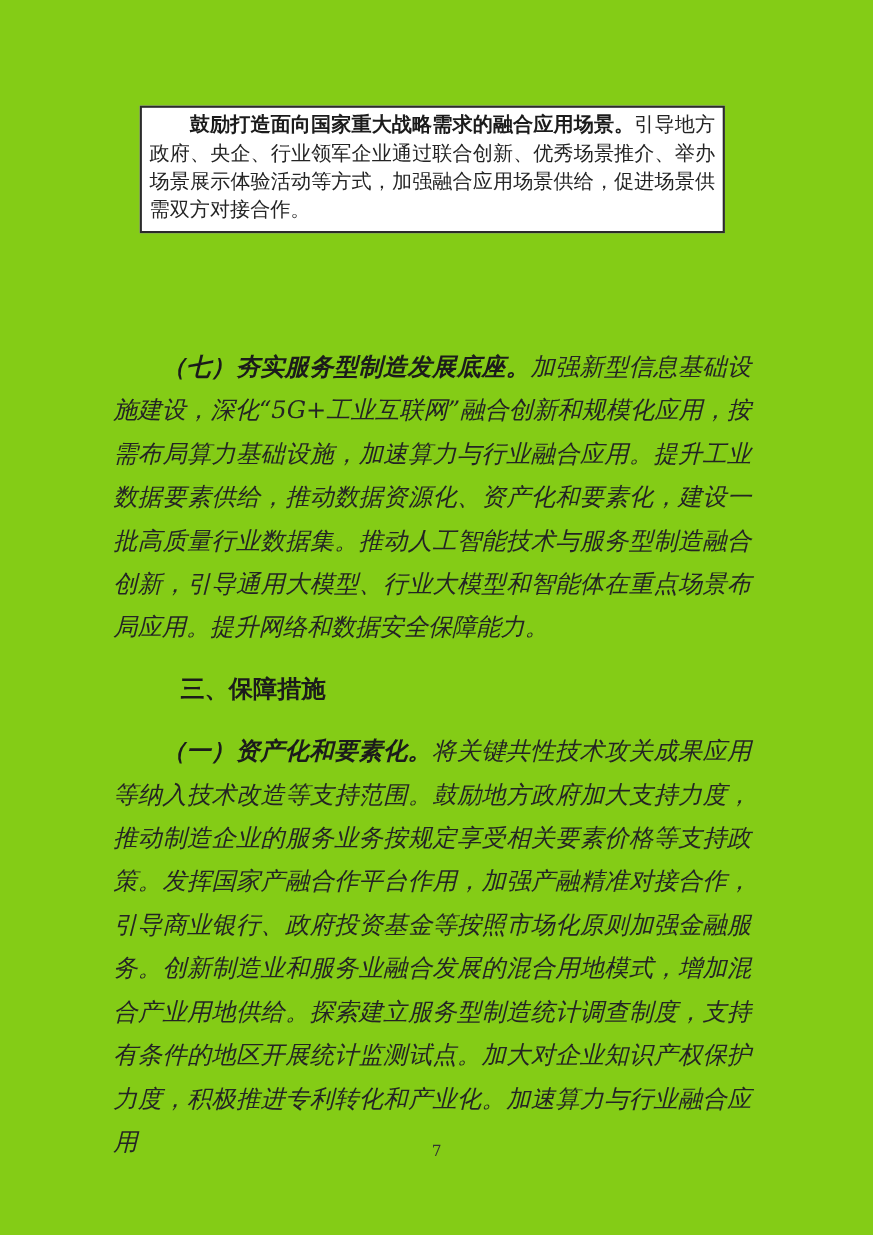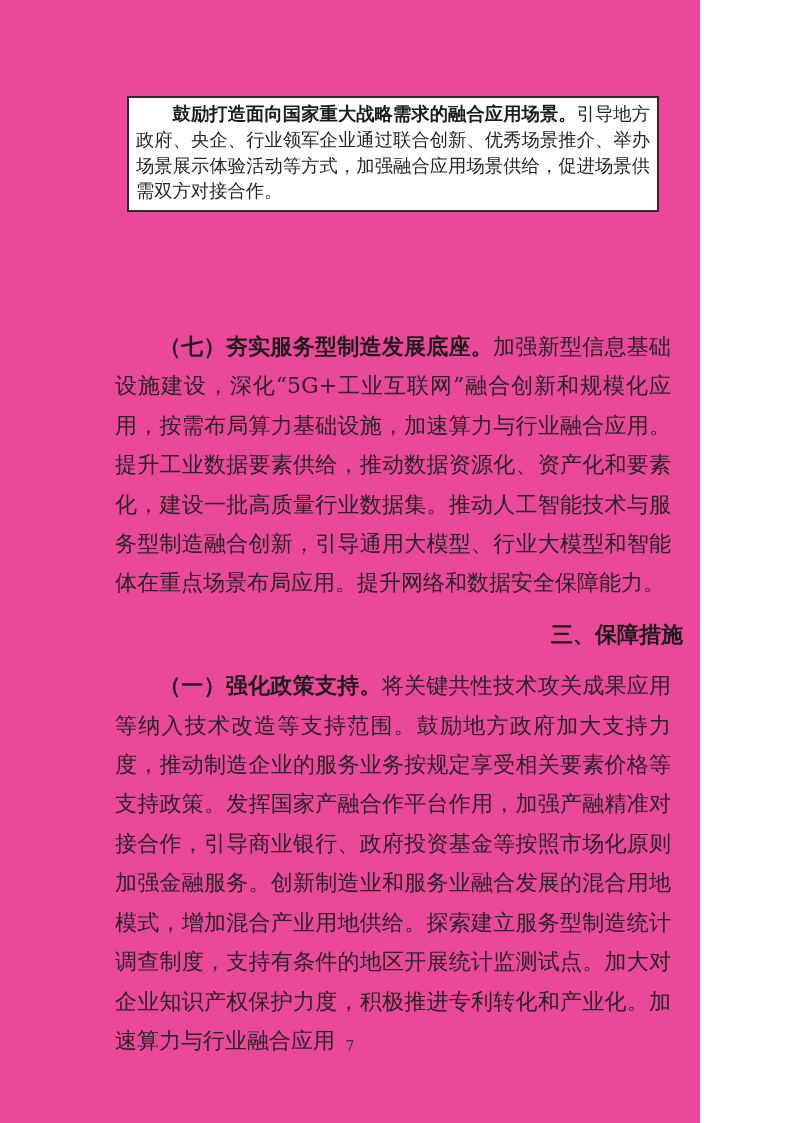--- a/index.html
+++ b/index.html
@@ -2,23 +2,23 @@
 <html><head>
 <meta charset="utf-8">
 <style>
   html, body {
     margin: 0;
     padding: 0;
     background: #ffffff;
   }
   .page {
     position: relative;
-    width: 700px;
+    width: 794px;
     height: 1123px;
-    background: #ec4899;
+    background: #84cc16;
     overflow: hidden;
     font-family: "DejaVu Serif", "Liberation Serif", serif;
     color: #222222;
   }
   .callout-box {
     position: absolute;
     left: 127px;
     top: 96px;
     width: 532px;
     box-sizing: border-box;
@@ -40,34 +40,35 @@
     font-weight: 700;
     color: #1b1b1b;
   }
   .body-text {
     position: absolute;
     left: 103px;
     top: 315px;
     width: 580px;
   }
   .body-para {
-    margin: 12px;
+    margin: 0;
     font-size: 22px;
     line-height: 39.4px;
     text-align: justify;
     text-indent: 2em;
     color: #242424;
+    font-style: italic;
   }
   .section-heading {
-    margin: 0;
+    margin: 17px;
     font-size: 22px;
     line-height: 39.4px;
     font-weight: 700;
     text-indent: 2em;
-    text-align: right;
+    text-align: left;
     font-family: "DejaVu Sans", "Liberation Sans", sans-serif;
     color: #1b1b1b;
   }
   .page-footer {
     position: absolute;
     left: 0;
     right: 0;
     top: 1036px;
     text-align: center;
   }
@@ -87,21 +88,21 @@
       <strong>鼓励打造面向国家重大战略需求的融合应用场景。</strong><span>引导地方政府、央企、行业领军企业通过联合创新、优秀场景推介、举办场景展示体验活动等方式，加强融合应用场景供给，促进场景供需双方对接合作。</span>
     </p>
   </div>
 
   <div class="body-text">
     <p class="body-para">
       <strong>（七）夯实服务型制造发展底座。</strong><span>加强新型信息基础设施建设，深化“5G+工业互联网”融合创新和规模化应用，按需布局算力基础设施，加速算力与行业融合应用。提升工业数据要素供给，推动数据资源化、资产化和要素化，建设一批高质量行业数据集。推动人工智能技术与服务型制造融合创新，引导通用大模型、行业大模型和智能体在重点场景布局应用。提升网络和数据安全保障能力。</span>
     </p>
     <h3 class="section-heading">三、保障措施</h3>
     <p class="body-para">
-      <strong>（一）强化政策支持。</strong><span>将关键共性技术攻关成果应用等纳入技术改造等支持范围。鼓励地方政府加大支持力度，推动制造企业的服务业务按规定享受相关要素价格等支持政策。发挥国家产融合作平台作用，加强产融精准对接合作，引导商业银行、政府投资基金等按照市场化原则加强金融服务。创新制造业和服务业融合发展的混合用地模式，增加混合产业用地供给。探索建立服务型制造统计调查制度，支持有条件的地区开展统计监测试点。加大对企业知识产权保护力度，积极推进专利转化和产业化。加速算力与行业融合应用</span>
+      <strong>（一）资产化和要素化。</strong><span>将关键共性技术攻关成果应用等纳入技术改造等支持范围。鼓励地方政府加大支持力度，推动制造企业的服务业务按规定享受相关要素价格等支持政策。发挥国家产融合作平台作用，加强产融精准对接合作，引导商业银行、政府投资基金等按照市场化原则加强金融服务。创新制造业和服务业融合发展的混合用地模式，增加混合产业用地供给。探索建立服务型制造统计调查制度，支持有条件的地区开展统计监测试点。加大对企业知识产权保护力度，积极推进专利转化和产业化。加速算力与行业融合应用</span>
     </p>
   </div>
 
   <div class="page-footer">
     <span class="page-number">7</span>
   </div>
 
 </div>
 
 </body></html>

